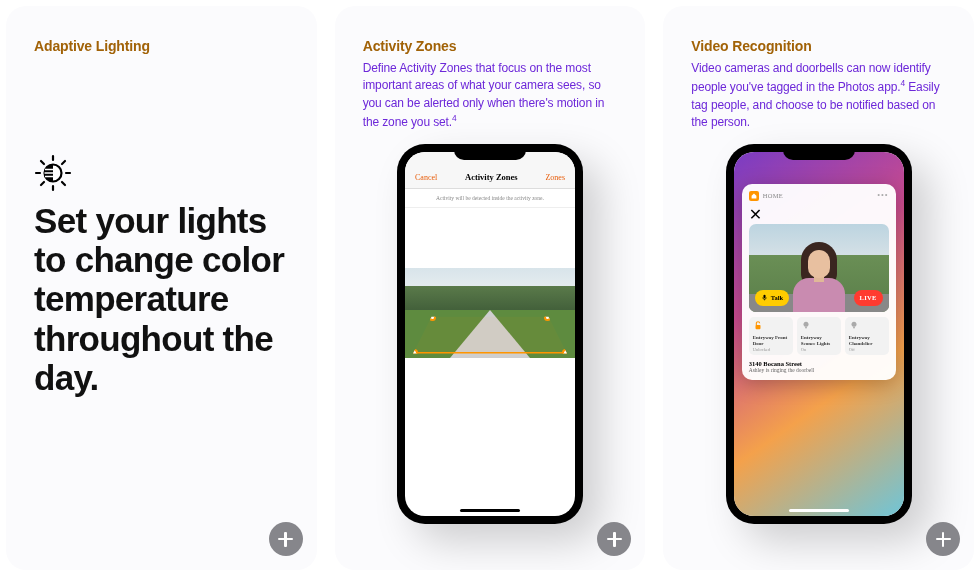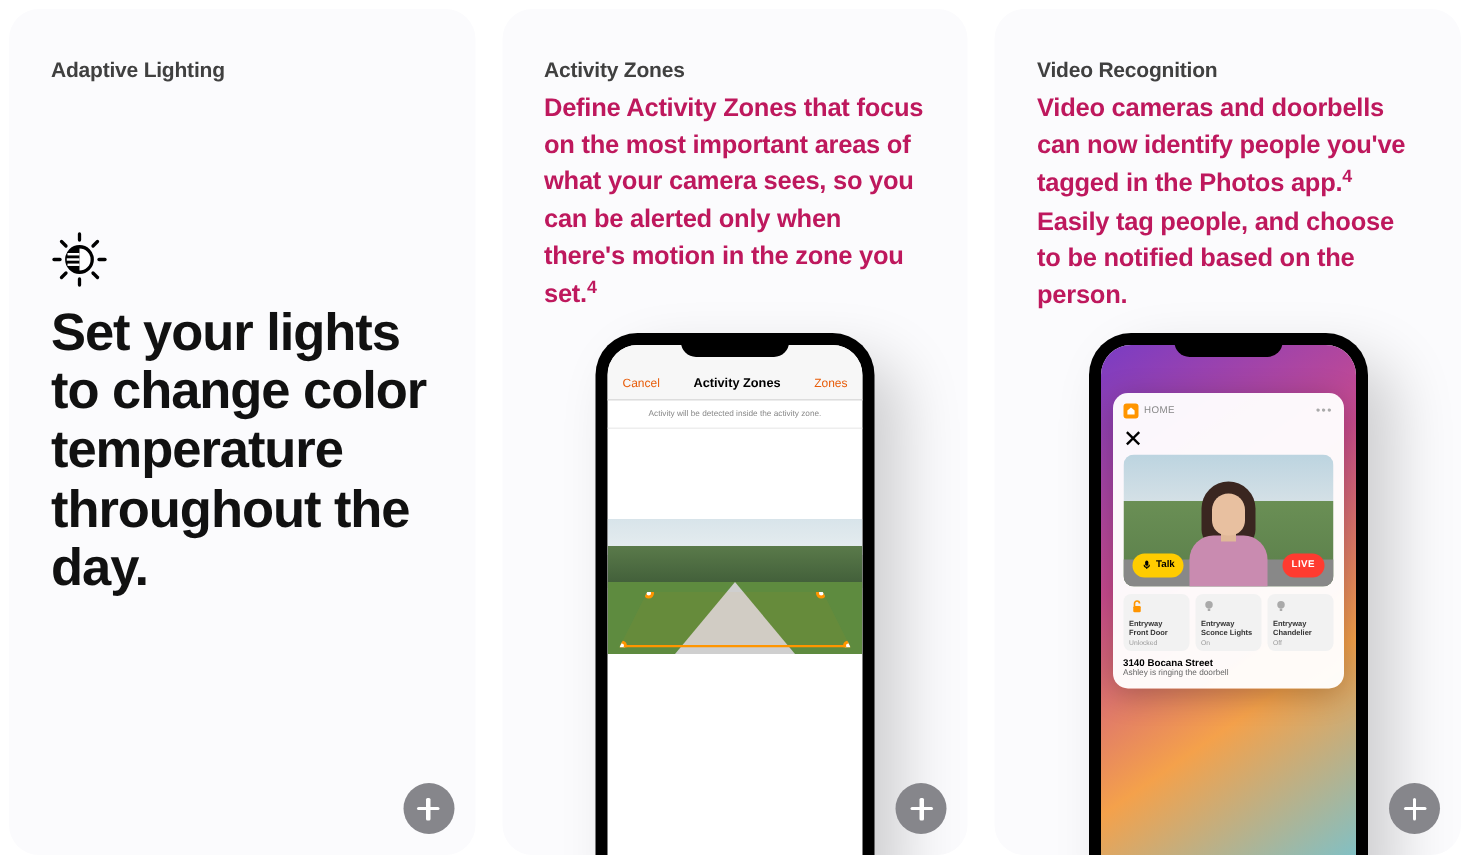--- a/index.html
+++ b/index.html
@@ -18,31 +18,31 @@
       position: relative;
       flex: 1;
       display: flex;
       flex-direction: column;
       overflow: hidden;
     }
     .card-inner {
       padding: 32px 28px 20px 28px;
     }
     .card-title {
-      color: #404040;
+      color: #a16207;
       font-size: 14px;
       font-weight: 700;
       margin-bottom: 6px;
       letter-spacing: -0.01em;
     }
     .card-desc {
-      color: #be185d;
-      font-size: 17px;
+      color: #6d28d9;
+      font-size: 12px;
       line-height: 1.45;
-      font-weight: 700;
+      font-weight: 400;
       letter-spacing: -0.01em;
     }
     .headline {
       font-size: 35px;
       font-weight: 700;
       line-height: 1.12;
       color: #111;
       letter-spacing: -0.02em;
     }
     .bulb-icon {
@@ -87,20 +87,21 @@
       position: relative;
       box-shadow: 18px 18px 40px rgba(0,0,0,0.18);
     }
     .phone-screen {
       width: 100%;
       height: 100%;
       border-radius: 20px;
       overflow: hidden;
       position: relative;
       background: #fff;
+      font-family: Liberation Serif, serif;
     }
     .notch {
       position: absolute;
       top: 0; left: 50%;
       transform: translateX(-50%);
       width: 72px; height: 16px;
       background: #000;
       border-bottom-left-radius: 10px;
       border-bottom-right-radius: 10px;
       z-index: 10;

